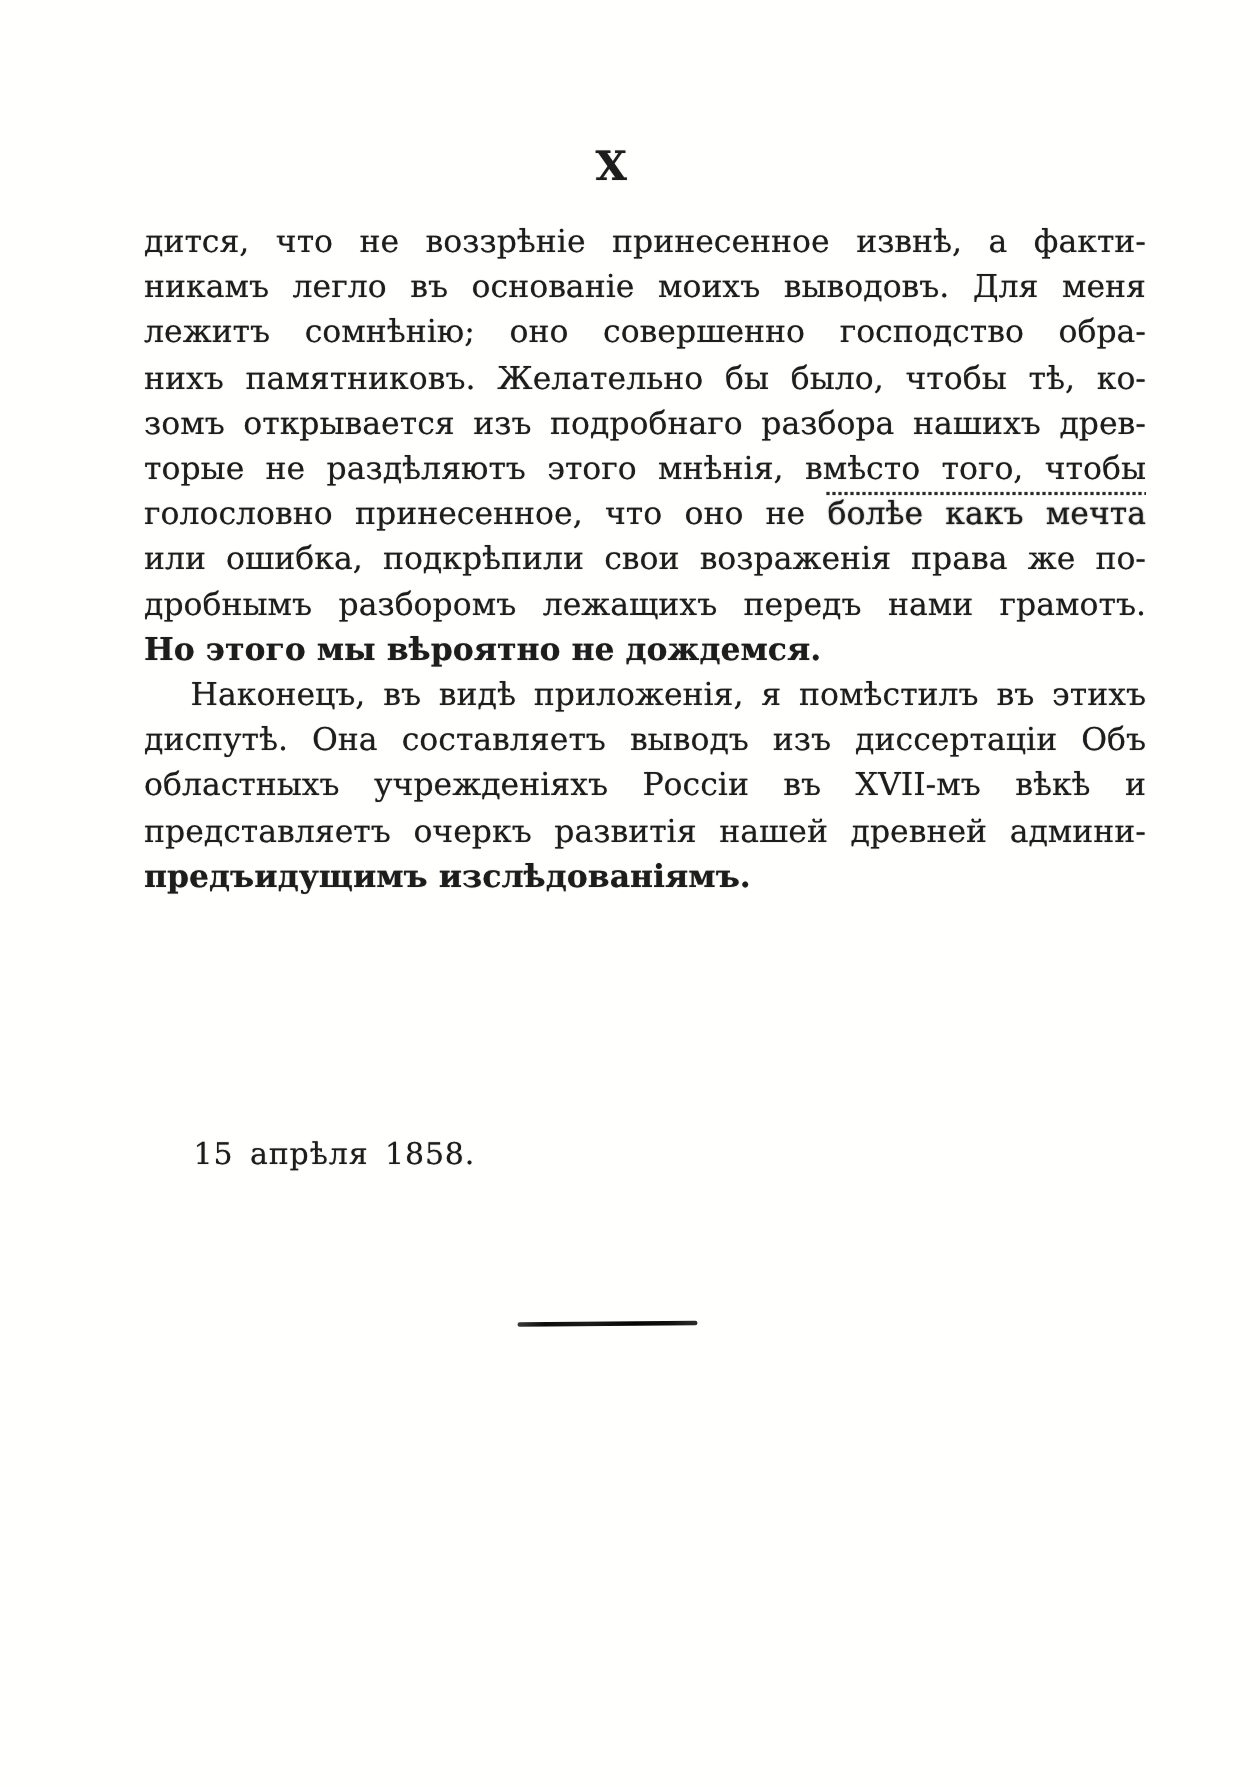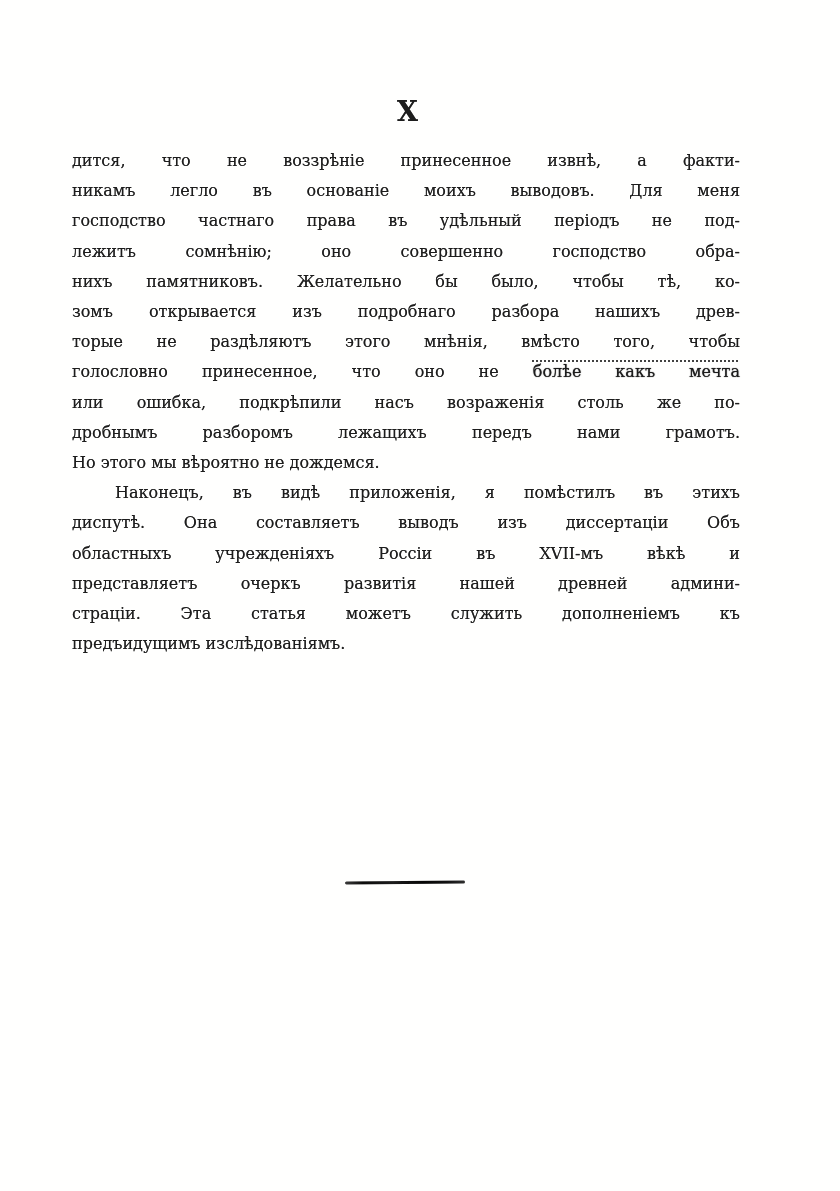--- a/index.html
+++ b/index.html
@@ -23,38 +23,38 @@
     width: 640px;
     text-align: center;
     font-size: 27px;
     font-weight: bold;
     letter-spacing: 1px;
     text-shadow: 0 0 0.6px rgba(20,20,20,0.65);
   }
   .text-block {
     position: absolute;
     top: 146px;
-    left: 72px;
+    left: 96px;
     width: 668px;
-    font-size: 16px;
+    font-size: 21px;
     line-height: 30.2px;
     text-shadow: 0 0 0.6px rgba(20,20,20,0.65);
   }
   .para { margin: 0; padding: 0; }
   .line {
     text-align: justify;
     text-align-last: justify;
     text-justify: inter-word;
   }
   .line.last {
     text-align-last: left;
+    font-weight: bold;
   }
   .line.indent {
     text-indent: 31px;
-    margin-left: 12px;
   }
   .smudged {
     font-weight: normal;
     text-shadow: 0 0 1px rgba(10,10,10,0.85);
     text-decoration: overline dotted rgba(40,40,40,0.55);
   }
   .date-line {
     position: absolute;
     top: 757px;
     left: 129px;
@@ -81,41 +81,40 @@
 
 <div class="page">
 
   <div class="page-number">X</div>
 
   <div class="text-block">
 
     <div class="para">
       <div class="line">дится, что не воззрѣніе принесенное извнѣ, а факти-</div>
       <div class="line">никамъ легло въ основаніе моихъ выводовъ. Для меня</div>
-      <div class="line">господство частнаго права въ удѣльный періодъ не под-</div>
       <div class="line">лежитъ сомнѣнію; оно совершенно господство обра-</div>
       <div class="line">нихъ памятниковъ. Желательно бы было, чтобы тѣ, ко-</div>
       <div class="line">зомъ открывается изъ подробнаго разбора нашихъ древ-</div>
       <div class="line">торые не раздѣляютъ этого мнѣнія, вмѣсто того, чтобы</div>
       <div class="line">
         <span>голословно принесенное, что оно не</span>
         <span class="smudged">болѣе какъ мечта</span>
       </div>
-      <div class="line">или ошибка, подкрѣпили насъ возраженія столь же по-</div>
+      <div class="line">или ошибка, подкрѣпили свои возраженія права же по-</div>
       <div class="line">дробнымъ разборомъ лежащихъ передъ нами грамотъ.</div>
       <div class="line last">Но этого мы вѣроятно не дождемся.</div>
     </div>
 
     <div class="para">
       <div class="line indent">Наконецъ, въ видѣ приложенія, я помѣстилъ въ этихъ</div>
       <div class="line">диспутѣ. Она составляетъ выводъ изъ диссертаціи Объ</div>
       <div class="line">областныхъ учрежденіяхъ Россіи въ XVII-мъ вѣкѣ и</div>
       <div class="line">представляетъ очеркъ развитія нашей древней админи-</div>
-      <div class="line">страціи. Эта статья можетъ служить дополненіемъ къ</div>
       <div class="line last">предъидущимъ изслѣдованіямъ.</div>
     </div>
 
   </div>
 
+  <div class="date-line">15 апрѣля 1858.</div>
 
   <div class="divider"></div>
 
 </div>
 
 </body></html>

